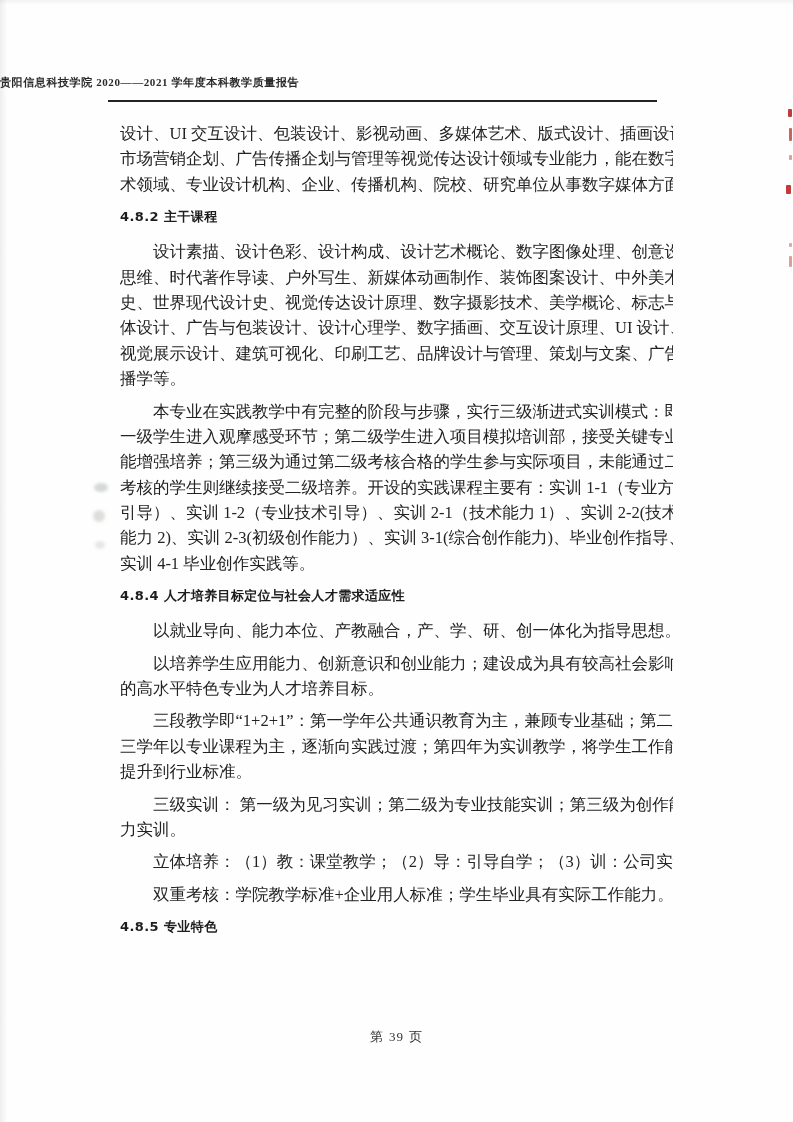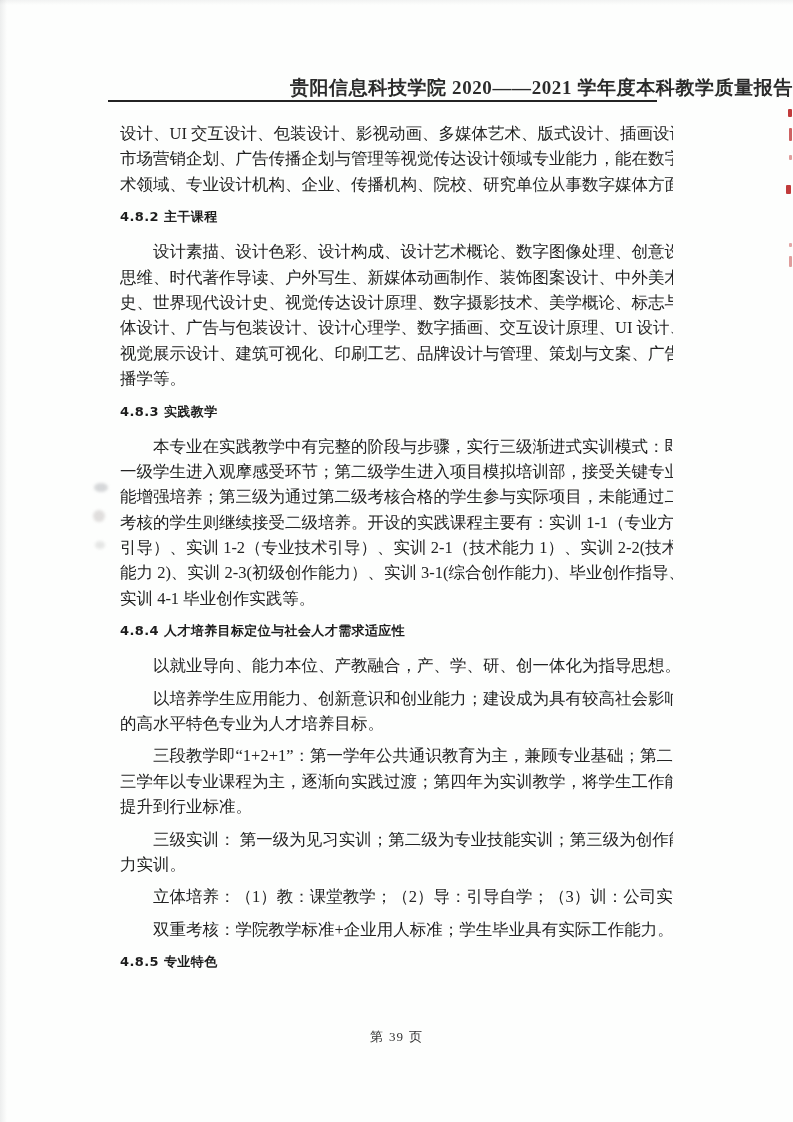--- a/index.html
+++ b/index.html
@@ -28,22 +28,22 @@
     left: 0; right: 0; top: 0;
     height: 5px;
     background: linear-gradient(to bottom, rgba(90,95,100,0.07), rgba(90,95,100,0.0));
     pointer-events: none;
   }
   .header {
     position: absolute;
     top: 75px;
     left: 0;
     width: 100%;
-    text-align: right;
-    font-size: 19px;
+    text-align: left;
+    font-size: 11px;
     font-weight: 700;
     letter-spacing: 0.6px;
     color: #2b2b2b;
   }
   .header-rule {
     position: absolute;
     top: 100px;
     left: 108px;
     width: 549px;
     height: 2px;
@@ -126,21 +126,20 @@
 
     <div class="para">
       <div class="line indent">设计素描、设计色彩、设计构成、设计艺术概论、数字图像处理、创意设计</div>
       <div class="line">思维、时代著作导读、户外写生、新媒体动画制作、装饰图案设计、中外美术简</div>
       <div class="line">史、世界现代设计史、视觉传达设计原理、数字摄影技术、美学概论、标志与字</div>
       <div class="line">体设计、广告与包装设计、设计心理学、数字插画、交互设计原理、UI 设计、</div>
       <div class="line">视觉展示设计、建筑可视化、印刷工艺、品牌设计与管理、策划与文案、广告传</div>
       <div class="line last">播学等。</div>
     </div>
 
-    <h3 class="heading">4.8.3 实践教学</h3>
 
     <div class="para">
       <div class="line indent">本专业在实践教学中有完整的阶段与步骤，实行三级渐进式实训模式：即第</div>
       <div class="line">一级学生进入观摩感受环节；第二级学生进入项目模拟培训部，接受关键专业技</div>
       <div class="line">能增强培养；第三级为通过第二级考核合格的学生参与实际项目，未能通过二级</div>
       <div class="line">考核的学生则继续接受二级培养。开设的实践课程主要有：实训 1-1（专业方向</div>
       <div class="line">引导）、实训 1-2（专业技术引导）、实训 2-1（技术能力 1）、实训 2-2(技术</div>
       <div class="line">能力 2)、实训 2-3(初级创作能力）、实训 3-1(综合创作能力)、毕业创作指导、</div>
       <div class="line last">实训 4-1 毕业创作实践等。</div>
     </div>

